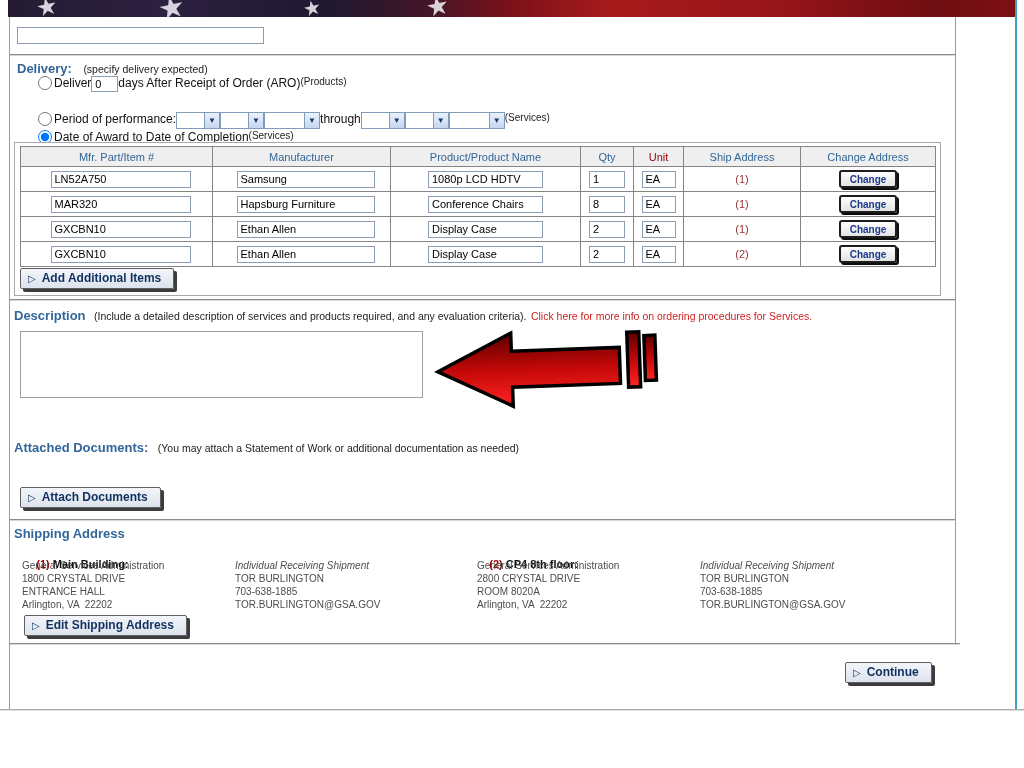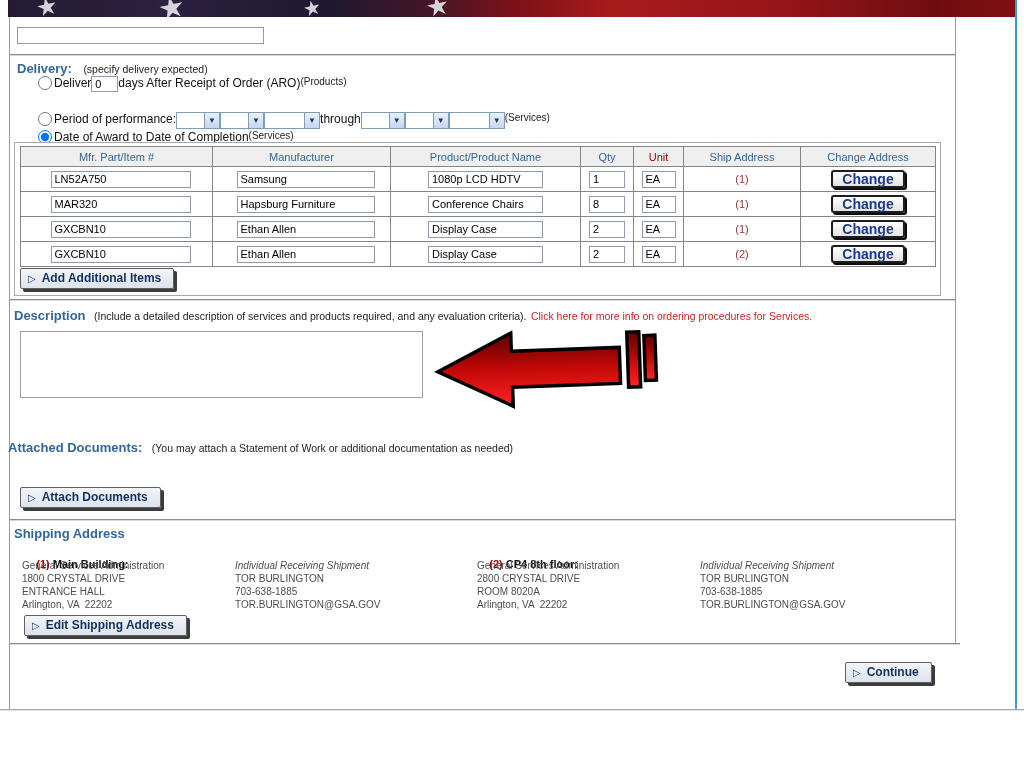--- a/index.html
+++ b/index.html
@@ -45,21 +45,21 @@
     grid-template-columns:192px 178px 190px 53px 50px 117px 135px;
     border-top:1px solid #858585; border-left:1px solid #858585; background:#fff; }
   .cell { border-right:1px solid #858585; border-bottom:1px solid #858585; display:flex; align-items:center; justify-content:center; }
   .th { height:20px; background:#efefef; color:#336699; font-size:11px; }
   .th.unit-h { color:#990000; }
   .td { height:25px; font-size:11px; }
   .td.lft { justify-content:center; padding-left:8px; }
   .maroon { color:#993333; font-size:11px; }
 
   .changebtn { background:linear-gradient(#ffffff,#e3e3e3); border:2px solid #1d1d1d; border-radius:3px;
-    box-shadow:2px 2px 0 #0d0d0d; color:#1c3a8c; font-weight:bold; font-size:14px; height:18px;
+    box-shadow:2px 2px 0 #0d0d0d; color:#1c3a8c; font-weight:bold; font-size:10px; height:18px;
     padding:0 9px; font-family:inherit; cursor:pointer; line-height:13px; }
 
   .btn3d { position:absolute; display:inline-flex; align-items:center; gap:6px;
     background:linear-gradient(#f3f5f9,#dde3ed); border:1px solid #5f5f5f; border-radius:2px;
     box-shadow:3px 3px 0 #3c3c3c; color:#10315f; font-weight:bold; font-size:12px;
     padding:2px 12px 3px 7px; font-family:inherit; cursor:pointer; }
   .btn3d .tri { font-size:10px; font-weight:normal; color:#10315f; }
 
   textarea.desc { position:absolute; left:20px; top:331px; width:403px; height:67px;
     border:1px solid #a0a0a0; resize:none; font-family:inherit; font-size:11px; padding:3px; }
@@ -266,21 +266,21 @@
           <stop offset="50%" stop-color="#c40808"></stop>
           <stop offset="100%" stop-color="#ff2424"></stop>
         </linearGradient>
       </defs>
       <polygon points="6,42 80,6 80,24 188,24 188,60 80,60 80,79" fill="url(#redgrad)" stroke="#000" stroke-width="3.5"></polygon>
       <rect x="196" y="9" width="12" height="55" fill="url(#redgrad)" stroke="#000" stroke-width="3.5"></rect>
       <rect x="213" y="13" width="11" height="45" fill="url(#redgrad)" stroke="#000" stroke-width="3.5"></rect>
     </svg>
   </div>
 
-  <div style="position:absolute; left:8px; top:438px;">
+  <div style="position:absolute; left:14px; top:438px;">
     <span class="section-label">Attached Documents:</span>
     <span class="hint" style="margin-left:5px;">(You may attach a Statement of Work or additional documentation as needed)</span>
   </div>
 
   <button class="btn3d" style="left:20px; top:487px;">
     <span class="tri">▷</span>
     <span>Attach Documents</span>
   </button>
 
   <div class="hr" style="left:10px; top:519px; width:945px;"></div>

